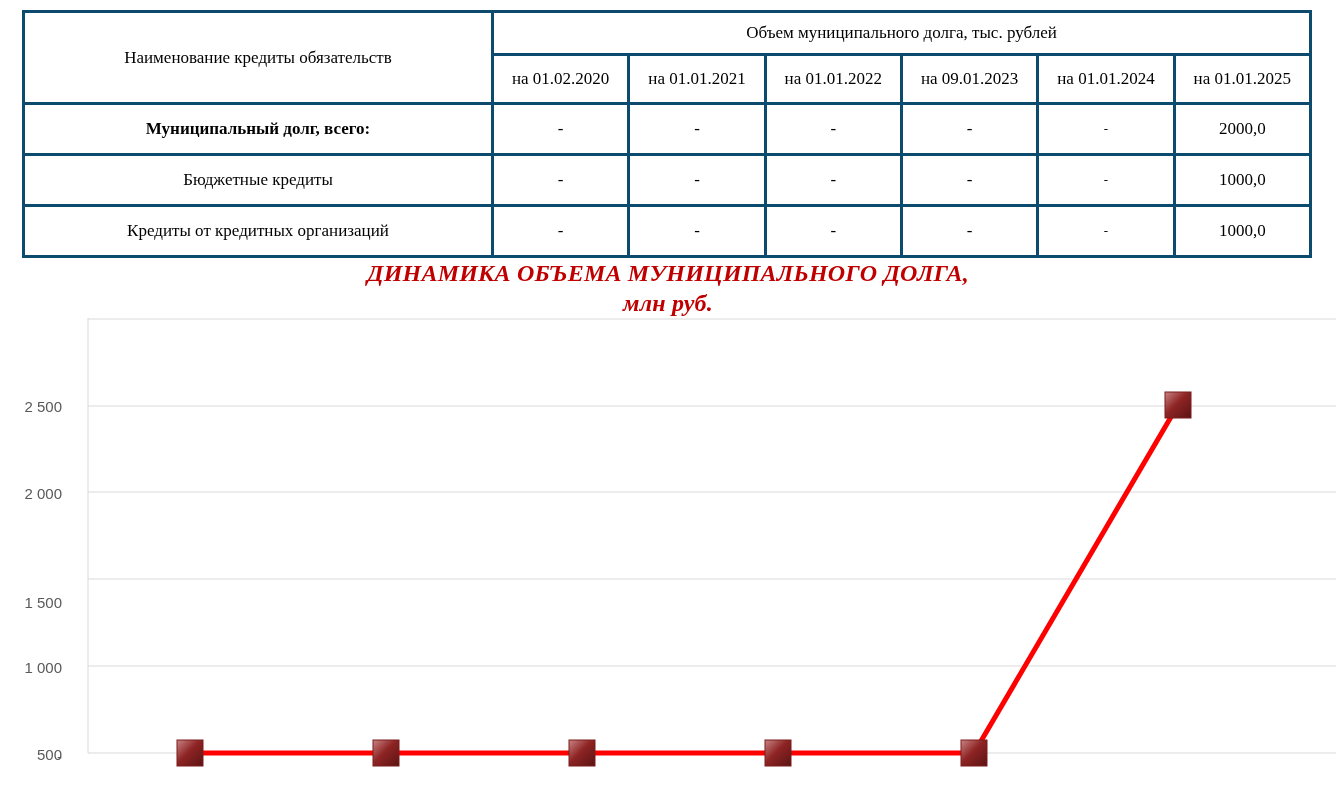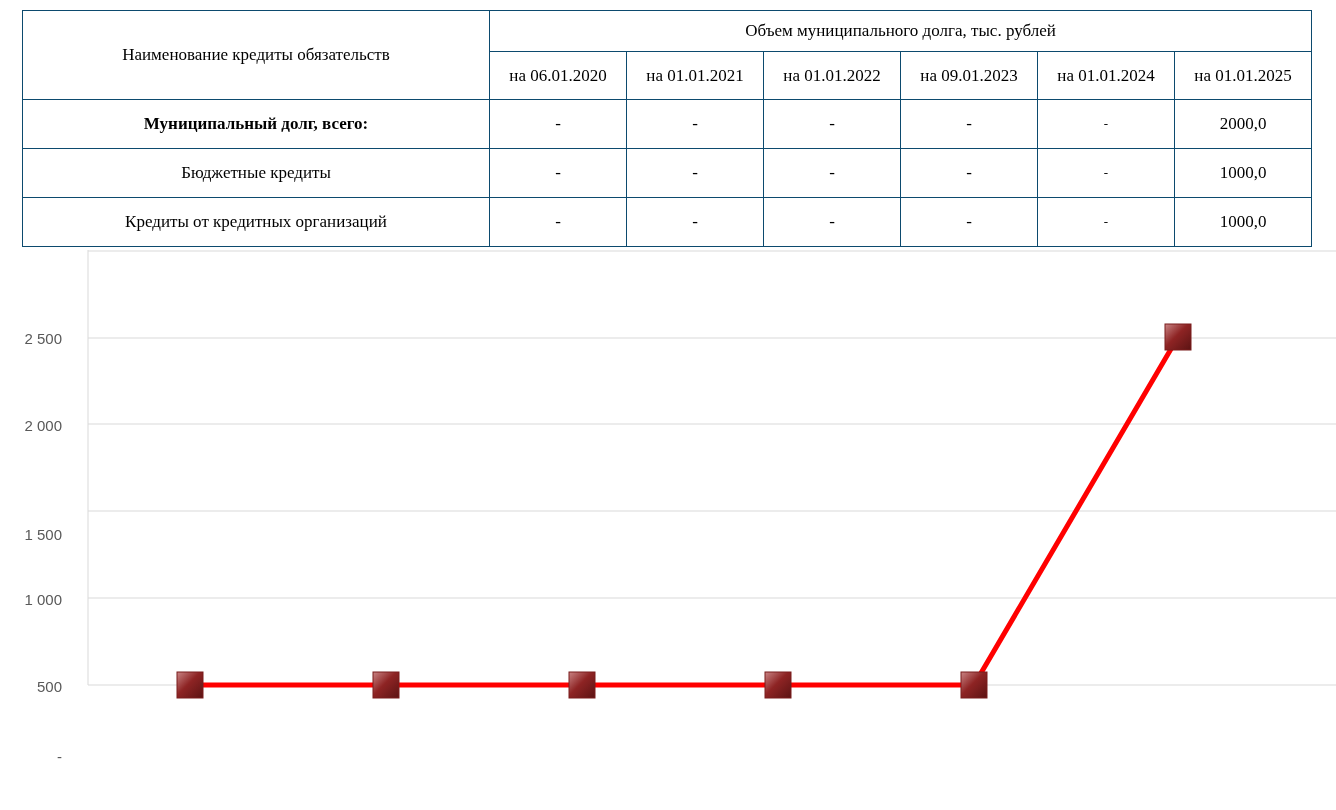--- a/index.html
+++ b/index.html
@@ -23,21 +23,21 @@
     top: 10px;
     width: 1290px;
   }
   table.debt-table {
     border-collapse: collapse;
     width: 1290px;
     table-layout: fixed;
   }
   table.debt-table th,
   table.debt-table td {
-    border: 1px solid #0c4a6e;
+    border: 3px solid #0c4a6e;
     padding: 0;
     font-family: "Liberation Serif", serif;
     font-size: 17px;
     font-weight: normal;
     text-align: center;
     vertical-align: middle;
     color: #000000;
   }
   .th-name {
     height: 88px;
@@ -121,21 +121,21 @@
 <body>
 
 <div class="table-wrap">
   <table class="debt-table">
     <thead>
       <tr>
         <th class="th-name" rowspan="2">Наименование кредиты обязательств</th>
         <th class="th-group" colspan="6">Объем муниципального долга, тыс. рублей</th>
       </tr>
       <tr>
-        <th class="th-date">на 06.01.2020</th>
+        <th class="th-date">на 01.02.2020</th>
         <th class="th-date">на 01.01.2021</th>
         <th class="th-date">на 01.01.2022</th>
         <th class="th-date">на 09.01.2023</th>
         <th class="th-date">на 01.01.2024</th>
         <th class="th-date">на 01.01.2025</th>
       </tr>
     </thead>
     <tbody>
       <tr>
         <td class="row-label bold">Муниципальный долг, всего:</td>
@@ -162,20 +162,24 @@
         <td class="cell-dash">-</td>
         <td class="cell-dash">-</td>
         <td class="cell-dash small">-</td>
         <td class="cell-val">1000,0</td>
       </tr>
     </tbody>
   </table>
 </div>
 
 <div class="chart-area">
+  <div class="chart-title">
+    <span>ДИНАМИКА ОБЪЕМА МУНИЦИПАЛЬНОГО ДОЛГА,</span>
+    <span class="line2">млн руб.</span>
+  </div>
 
   <div class="plot-holder">
     <svg class="plot-svg" width="1336" height="485">
       <defs>
         <linearGradient id="markerGrad" x1="0%" y1="0%" x2="100%" y2="100%">
           <stop offset="0%" stop-color="#C98585"></stop>
           <stop offset="45%" stop-color="#8E2424"></stop>
           <stop offset="100%" stop-color="#5B1313"></stop>
         </linearGradient>
       </defs>

